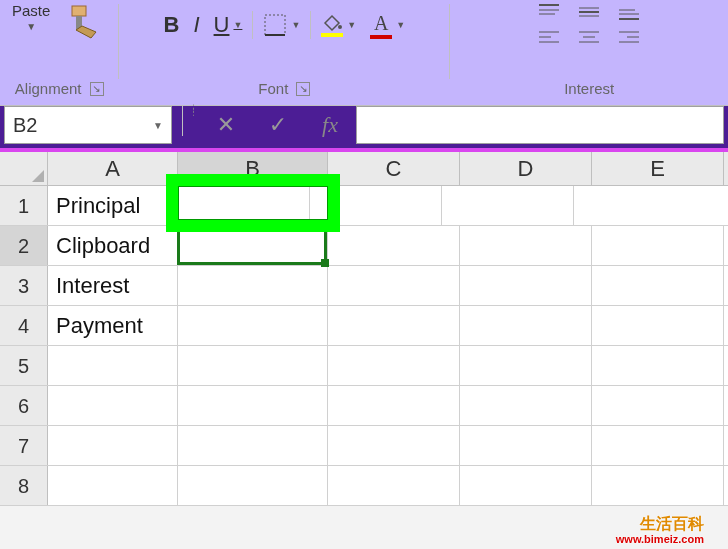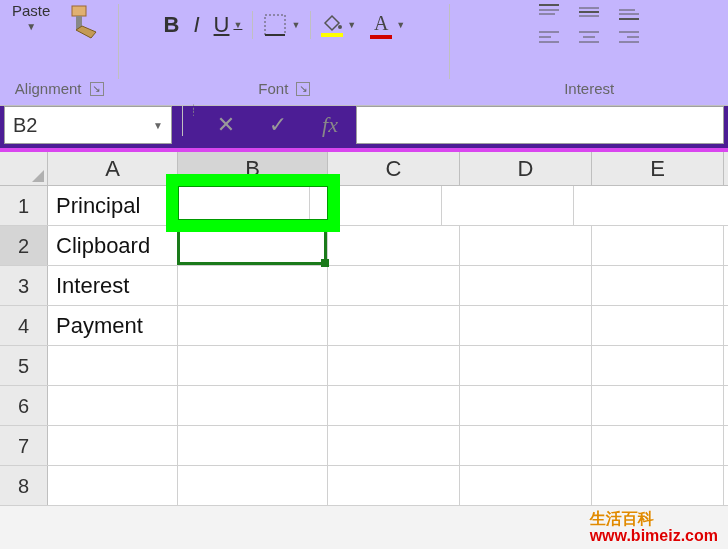--- a/index.html
+++ b/index.html
@@ -57,22 +57,22 @@
 .cell.A { width:130px; } .cell.B { width:150px; text-align:right; } .cell.C { width:132px; } .cell.D { width:132px; } .cell.E { width:132px; }
 
 
 .active-outline { position:absolute; border:3px solid #1a7a1a; background:transparent; pointer-events:none; }
 .active-outline::after { content:""; position:absolute; right:-5px; bottom:-5px; width:8px; height:8px; background:#1a7a1a; }
 
 
 .highlight-box { position:absolute; border:12px solid #00ff00; pointer-events:none; box-shadow:0 0 0 1px #009900 inset; }
 
 
-.watermark { position:absolute; right:10px; bottom:4px; font-size:16px; color:#e08a00; line-height:1.1; font-weight:bold; text-shadow:0 0 2px #fff; }
-.watermark .line2 { color:#d00; font-size:16px; }
+.watermark { position:absolute; right:24px; bottom:4px; text-align:right; font-size:16px; color:#e08a00; line-height:1.1; font-weight:bold; text-shadow:0 0 2px #fff; }
+.watermark .line2 { color:#d00; font-size:11px; }
 </style>
 </head>
 <body>
 
 <div class="ribbon">
 
   <div class="ribbon-group">
     <div class="ribbon-group-content">
       <div class="paste-stack">
         <div class="paste-btn">

